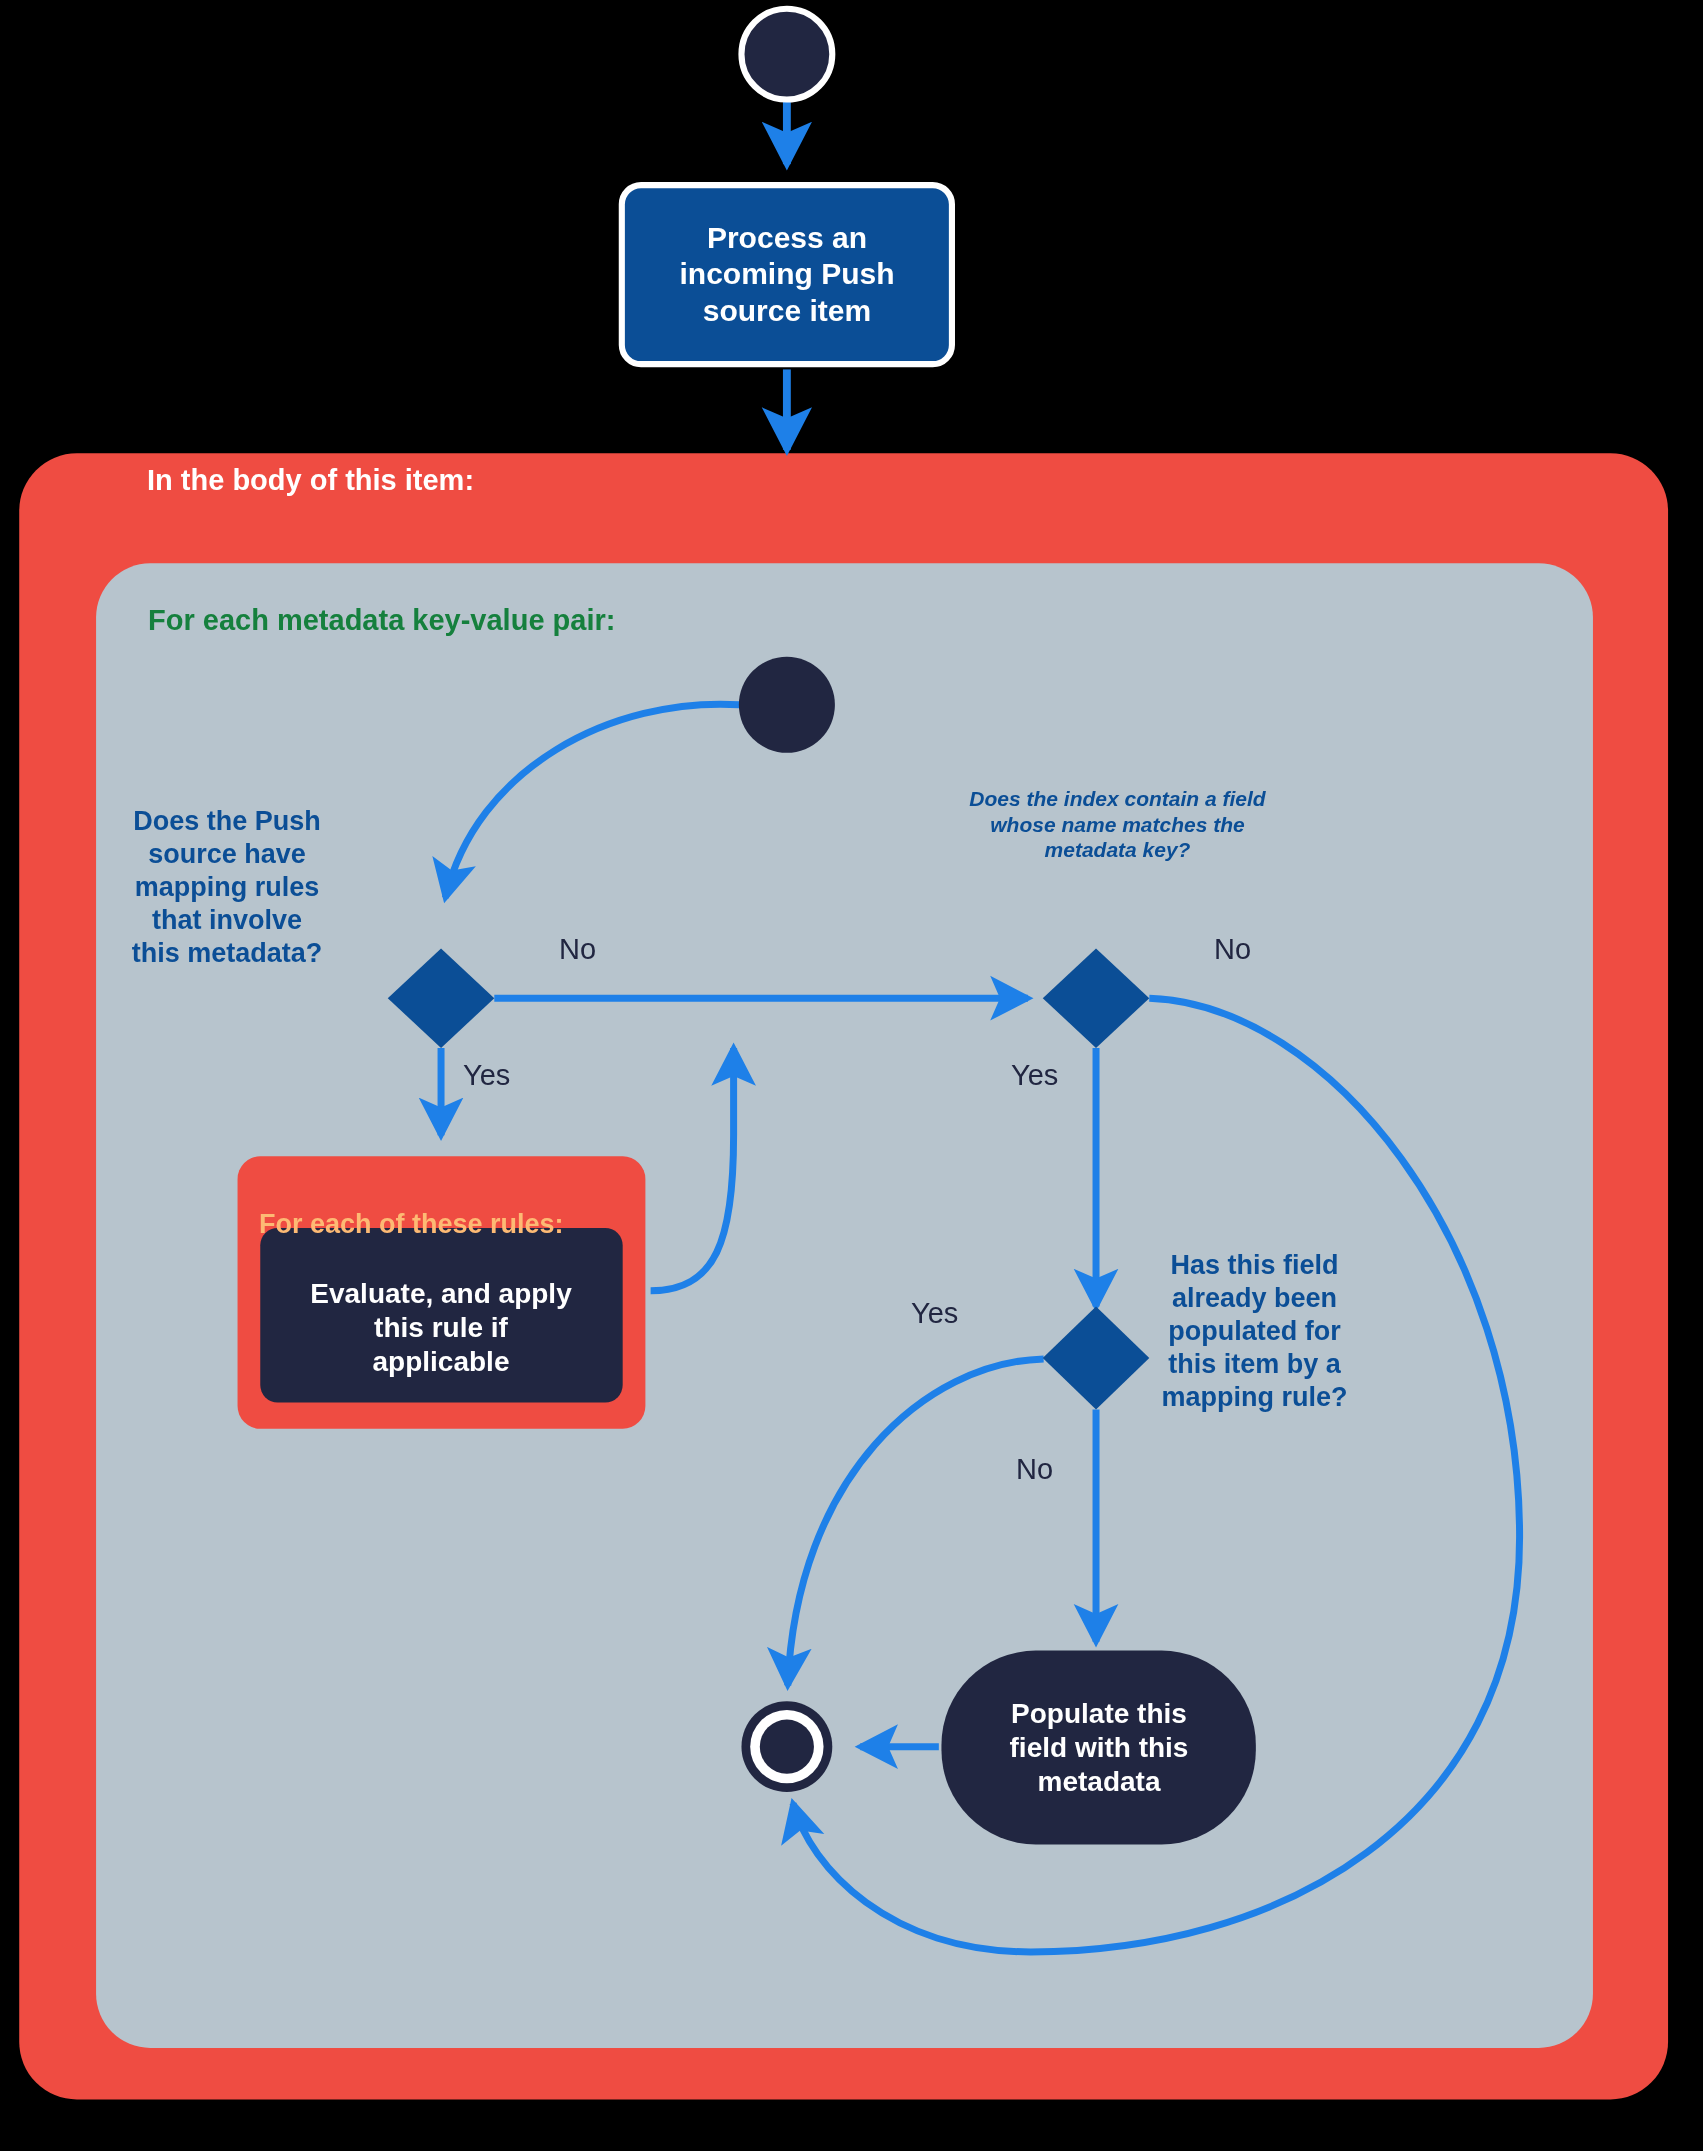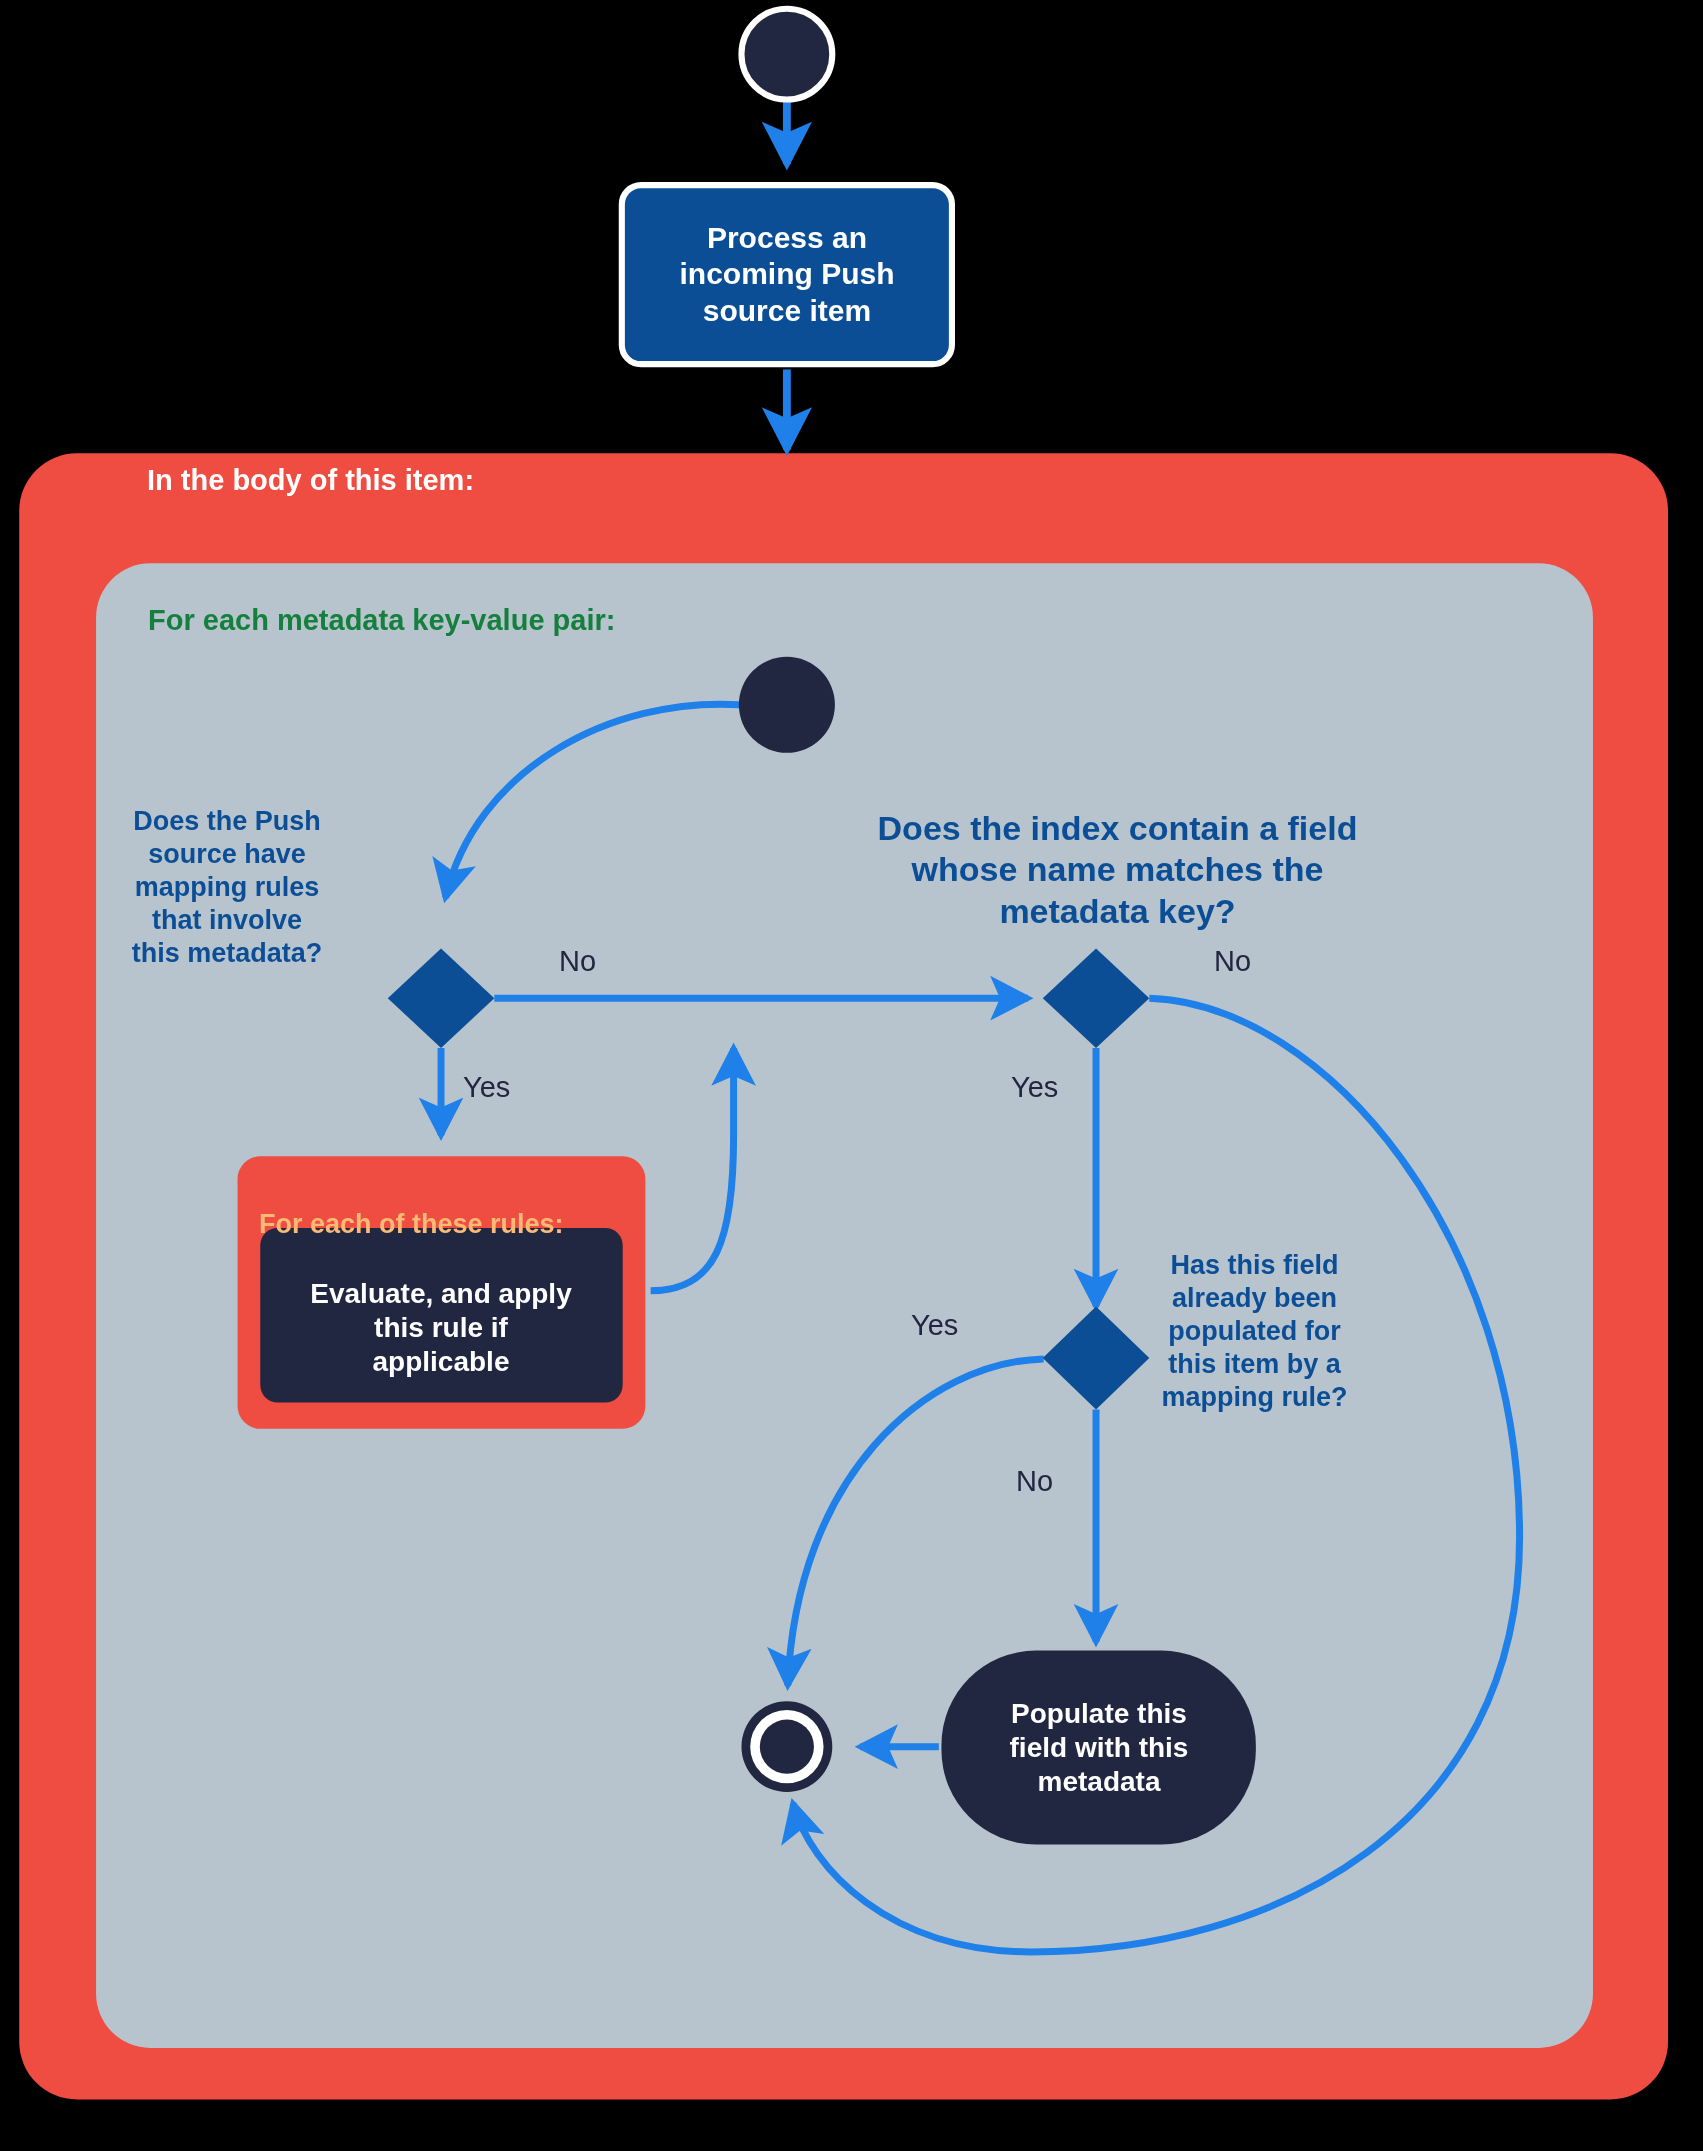--- a/index.html
+++ b/index.html
@@ -36,21 +36,20 @@
   .container-title {
     position: absolute;
     font-weight: bold;
     white-space: nowrap;
   }
   .edge-label {
     position: absolute;
     font-weight: normal;
     color: #212641;
     white-space: nowrap;
-    margin-top: 12px;
   }
   .q-label {
     position: absolute;
     font-weight: bold;
     color: #0B4E96;
     text-align: center;
     line-height: 1.22;
     white-space: pre-line;
   }
 </style>
@@ -128,21 +127,21 @@
   <div class="q-label" style="left:96px; top:805px; width:262px; font-size:27px;">Does the Push
 source have
 mapping rules
 that involve
 this metadata?</div>
 
   <div class="edge-label" style="left:559px; top:933px; font-size:29px;">No</div>
 
   <div class="edge-label" style="left:463px; top:1059px; font-size:29px;">Yes</div>
 
-  <div class="q-label" style="left:873px; top:808px; width:489px; font-size:34px;">Does the index contain a field
+  <div class="q-label" style="left:873px; top:786px; width:489px; font-size:21px;font-style:italic;">Does the index contain a field
 whose name matches the
 metadata key?</div>
 
   <div class="edge-label" style="left:1214px; top:933px; font-size:29px;">No</div>
 
   <div class="edge-label" style="left:1011px; top:1059px; font-size:29px;">Yes</div>
 
   <div class="container-title" style="left:259px; top:1209px; color:#fdba74; font-size:27px;">For each of these rules:</div>
 
   <div class="node-label" style="left:260px; top:1228px; width:362px; height:200px; color:#FFFFFF; font-size:28px;">Evaluate, and apply

